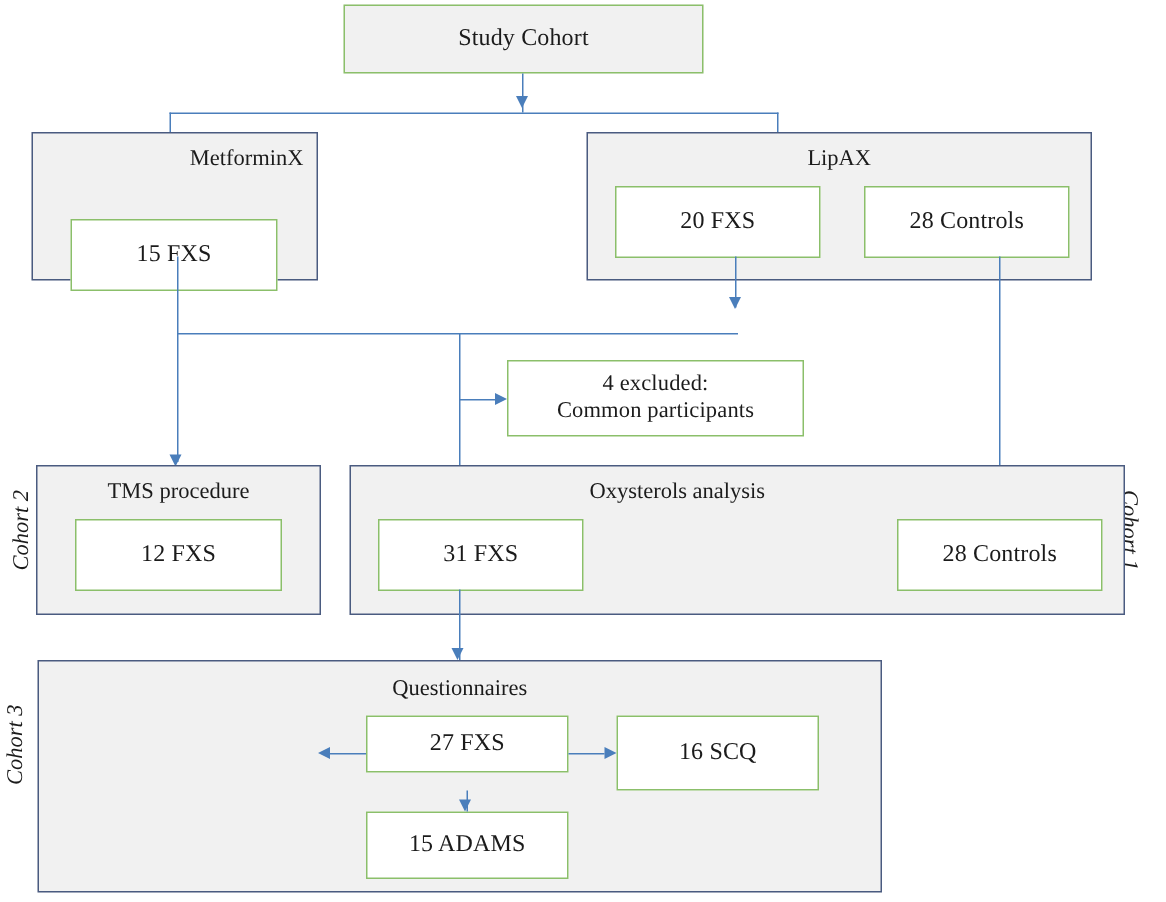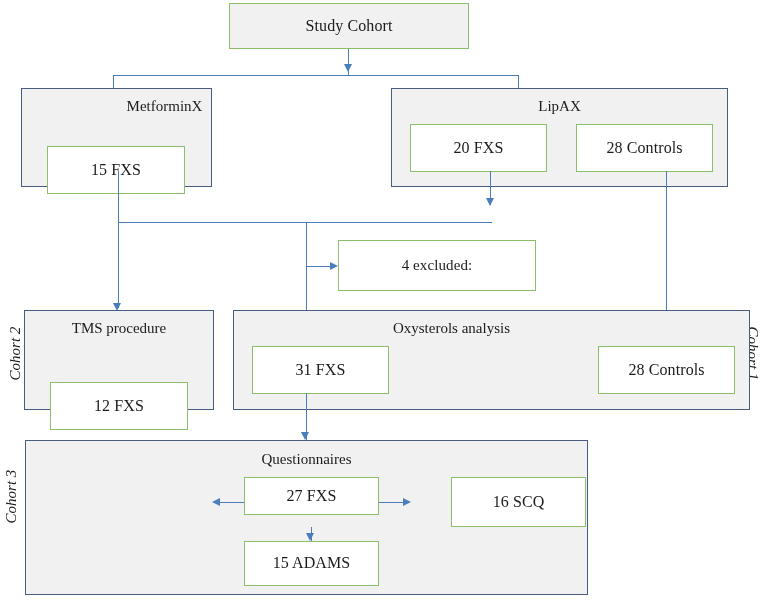--- a/index.html
+++ b/index.html
@@ -143,30 +143,31 @@
   <div class="conn h" style="left:117.6px; top:221.6px; width:374px; height:1.4px;"></div>
 
   <div class="conn v" style="left:305.6px; top:221.6px; width:1.4px; height:110px;"></div>
   <div class="arrow down" style="left:301.2px; top:326px;"></div>
 
   <div class="conn h" style="left:305.6px; top:265.6px; width:26px; height:1.4px;"></div>
   <div class="arrow right" style="left:330px; top:261.8px;"></div>
 
   <div class="box note-box t15 twoline" style="left:338px; top:240px; width:198px; height:51px;">
     <span>4 excluded:</span>
+    <span>Common participants</span>
   </div>
 
   <div class="conn v" style="left:665.6px; top:171px; width:1.4px; height:161px;"></div>
   <div class="arrow down" style="left:661.2px; top:326px;"></div>
 
   <div class="cohort-label left" style="left:-15px; top:345px; width:60px; text-align:center;">Cohort 2</div>
 
   <div class="group-box" style="position:absolute; left:24px; top:310px; width:188px; height:98px;">
     <div class="group-title" style="left:0; top:9px; width:188px;">TMS procedure</div>
-    <div class="box leaf-box t16" style="left:25px; top:35px; width:138px; height:48px;margin-top:36px;">12 FXS</div>
+    <div class="box leaf-box t16" style="left:25px; top:35px; width:138px; height:48px;">12 FXS</div>
   </div>
 
   <div class="cohort-label right" style="left:722px; top:345px; width:60px; text-align:center;">Cohort 1</div>
 
   <div class="group-box" style="position:absolute; left:233px; top:310px; width:515px; height:98px;">
     <div class="group-title" style="left:4px; top:9px; width:427px;">Oxysterols analysis</div>
     <div class="box leaf-box t16" style="left:18px; top:35px; width:137px; height:48px;">31 FXS</div>
     <div class="box leaf-box t16" style="left:364px; top:35px; width:137px; height:48px;">28 Controls</div>
   </div>
 
@@ -174,21 +175,21 @@
   <div class="arrow down" style="left:301.2px; top:432px;"></div>
 
   <div class="cohort-label left" style="left:-19px; top:488px; width:60px; text-align:center;">Cohort 3</div>
 
   <div class="group-box" style="position:absolute; left:25px; top:440px; width:561px; height:153px;">
     <div class="group-title" style="left:0; top:10px; width:561px;">Questionnaires</div>
 
     <div class="box leaf-box t16" style="left:218px; top:36px; width:135px; height:38px;">27 FXS</div>
 
 
-    <div class="box leaf-box t16" style="left:385px; top:36px; width:135px; height:50px;margin-left:40px;">16 SCQ</div>
+    <div class="box leaf-box t16" style="left:385px; top:36px; width:135px; height:50px;">16 SCQ</div>
 
     <div class="box leaf-box t16" style="left:218px; top:100px; width:135px; height:45px;">15 ADAMS</div>
 
     <div class="conn h" style="left:194px; top:60.6px; width:24px; height:1.4px;"></div>
     <div class="arrow left" style="left:186px; top:56.8px;"></div>
 
     <div class="conn h" style="left:353px; top:60.6px; width:24px; height:1.4px;"></div>
     <div class="arrow right" style="left:377px; top:56.8px;"></div>
 
     <div class="conn v" style="left:284.8px; top:86px; width:1.4px; height:14px;"></div>

